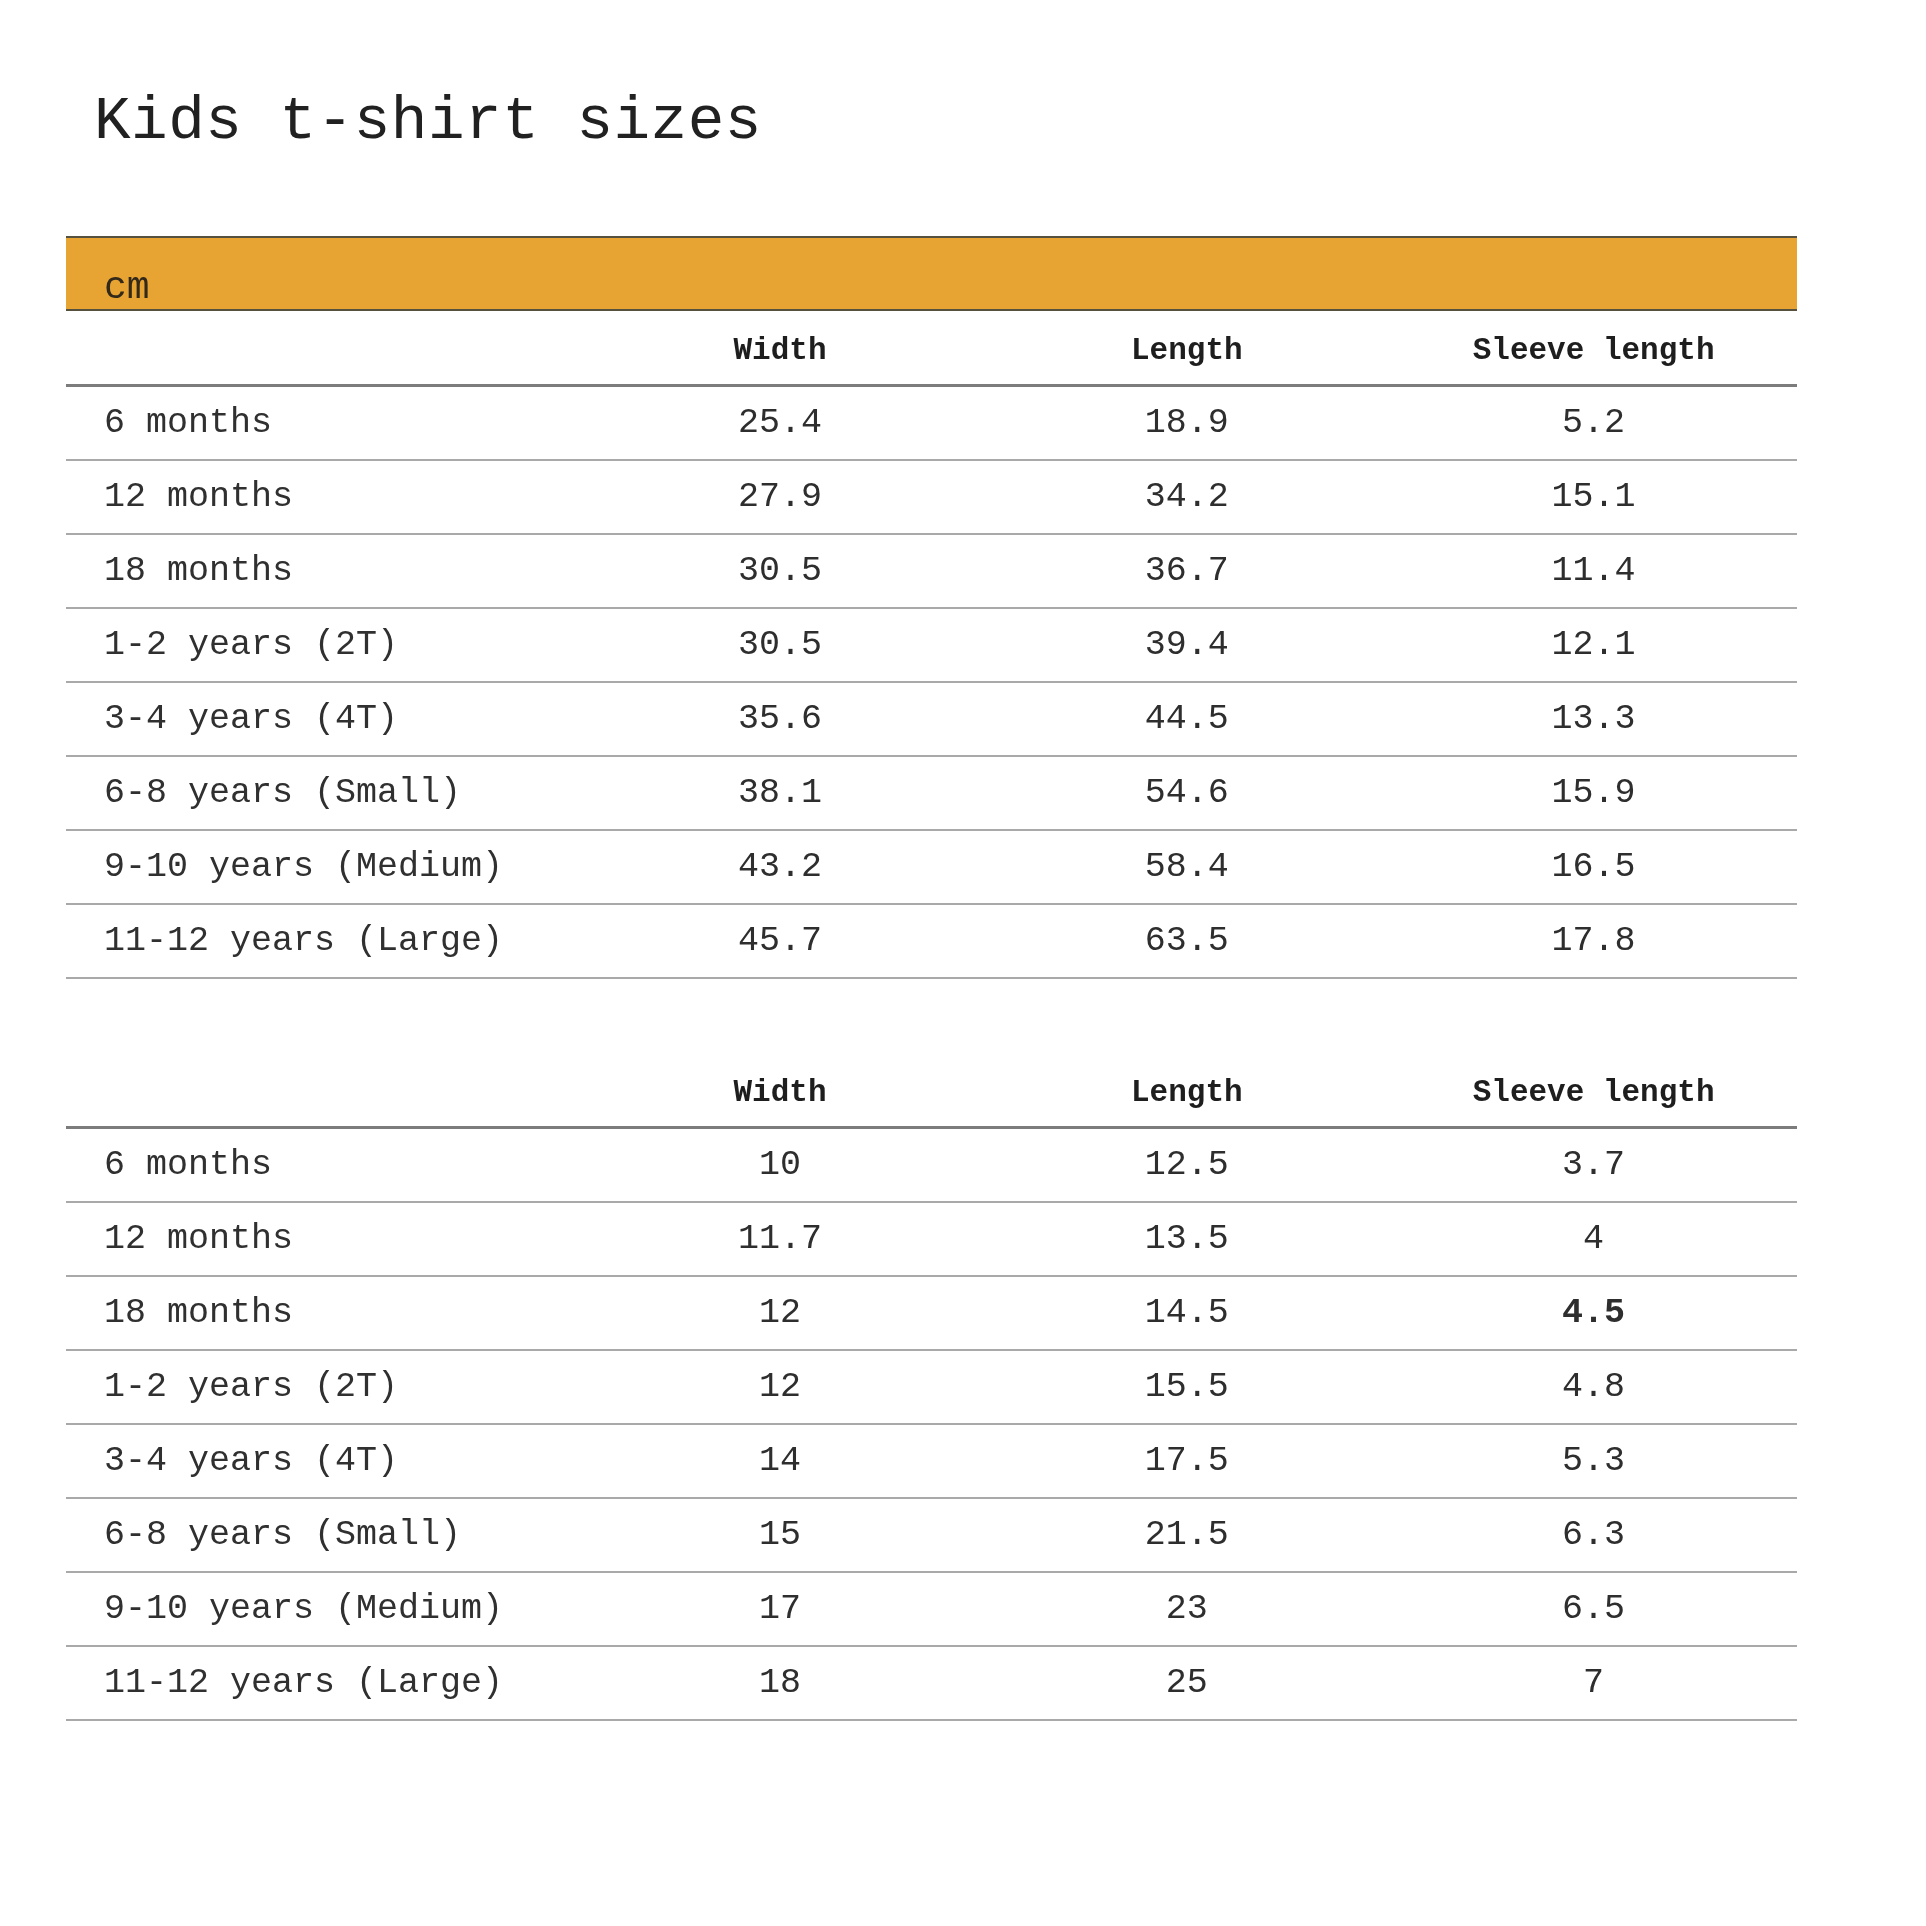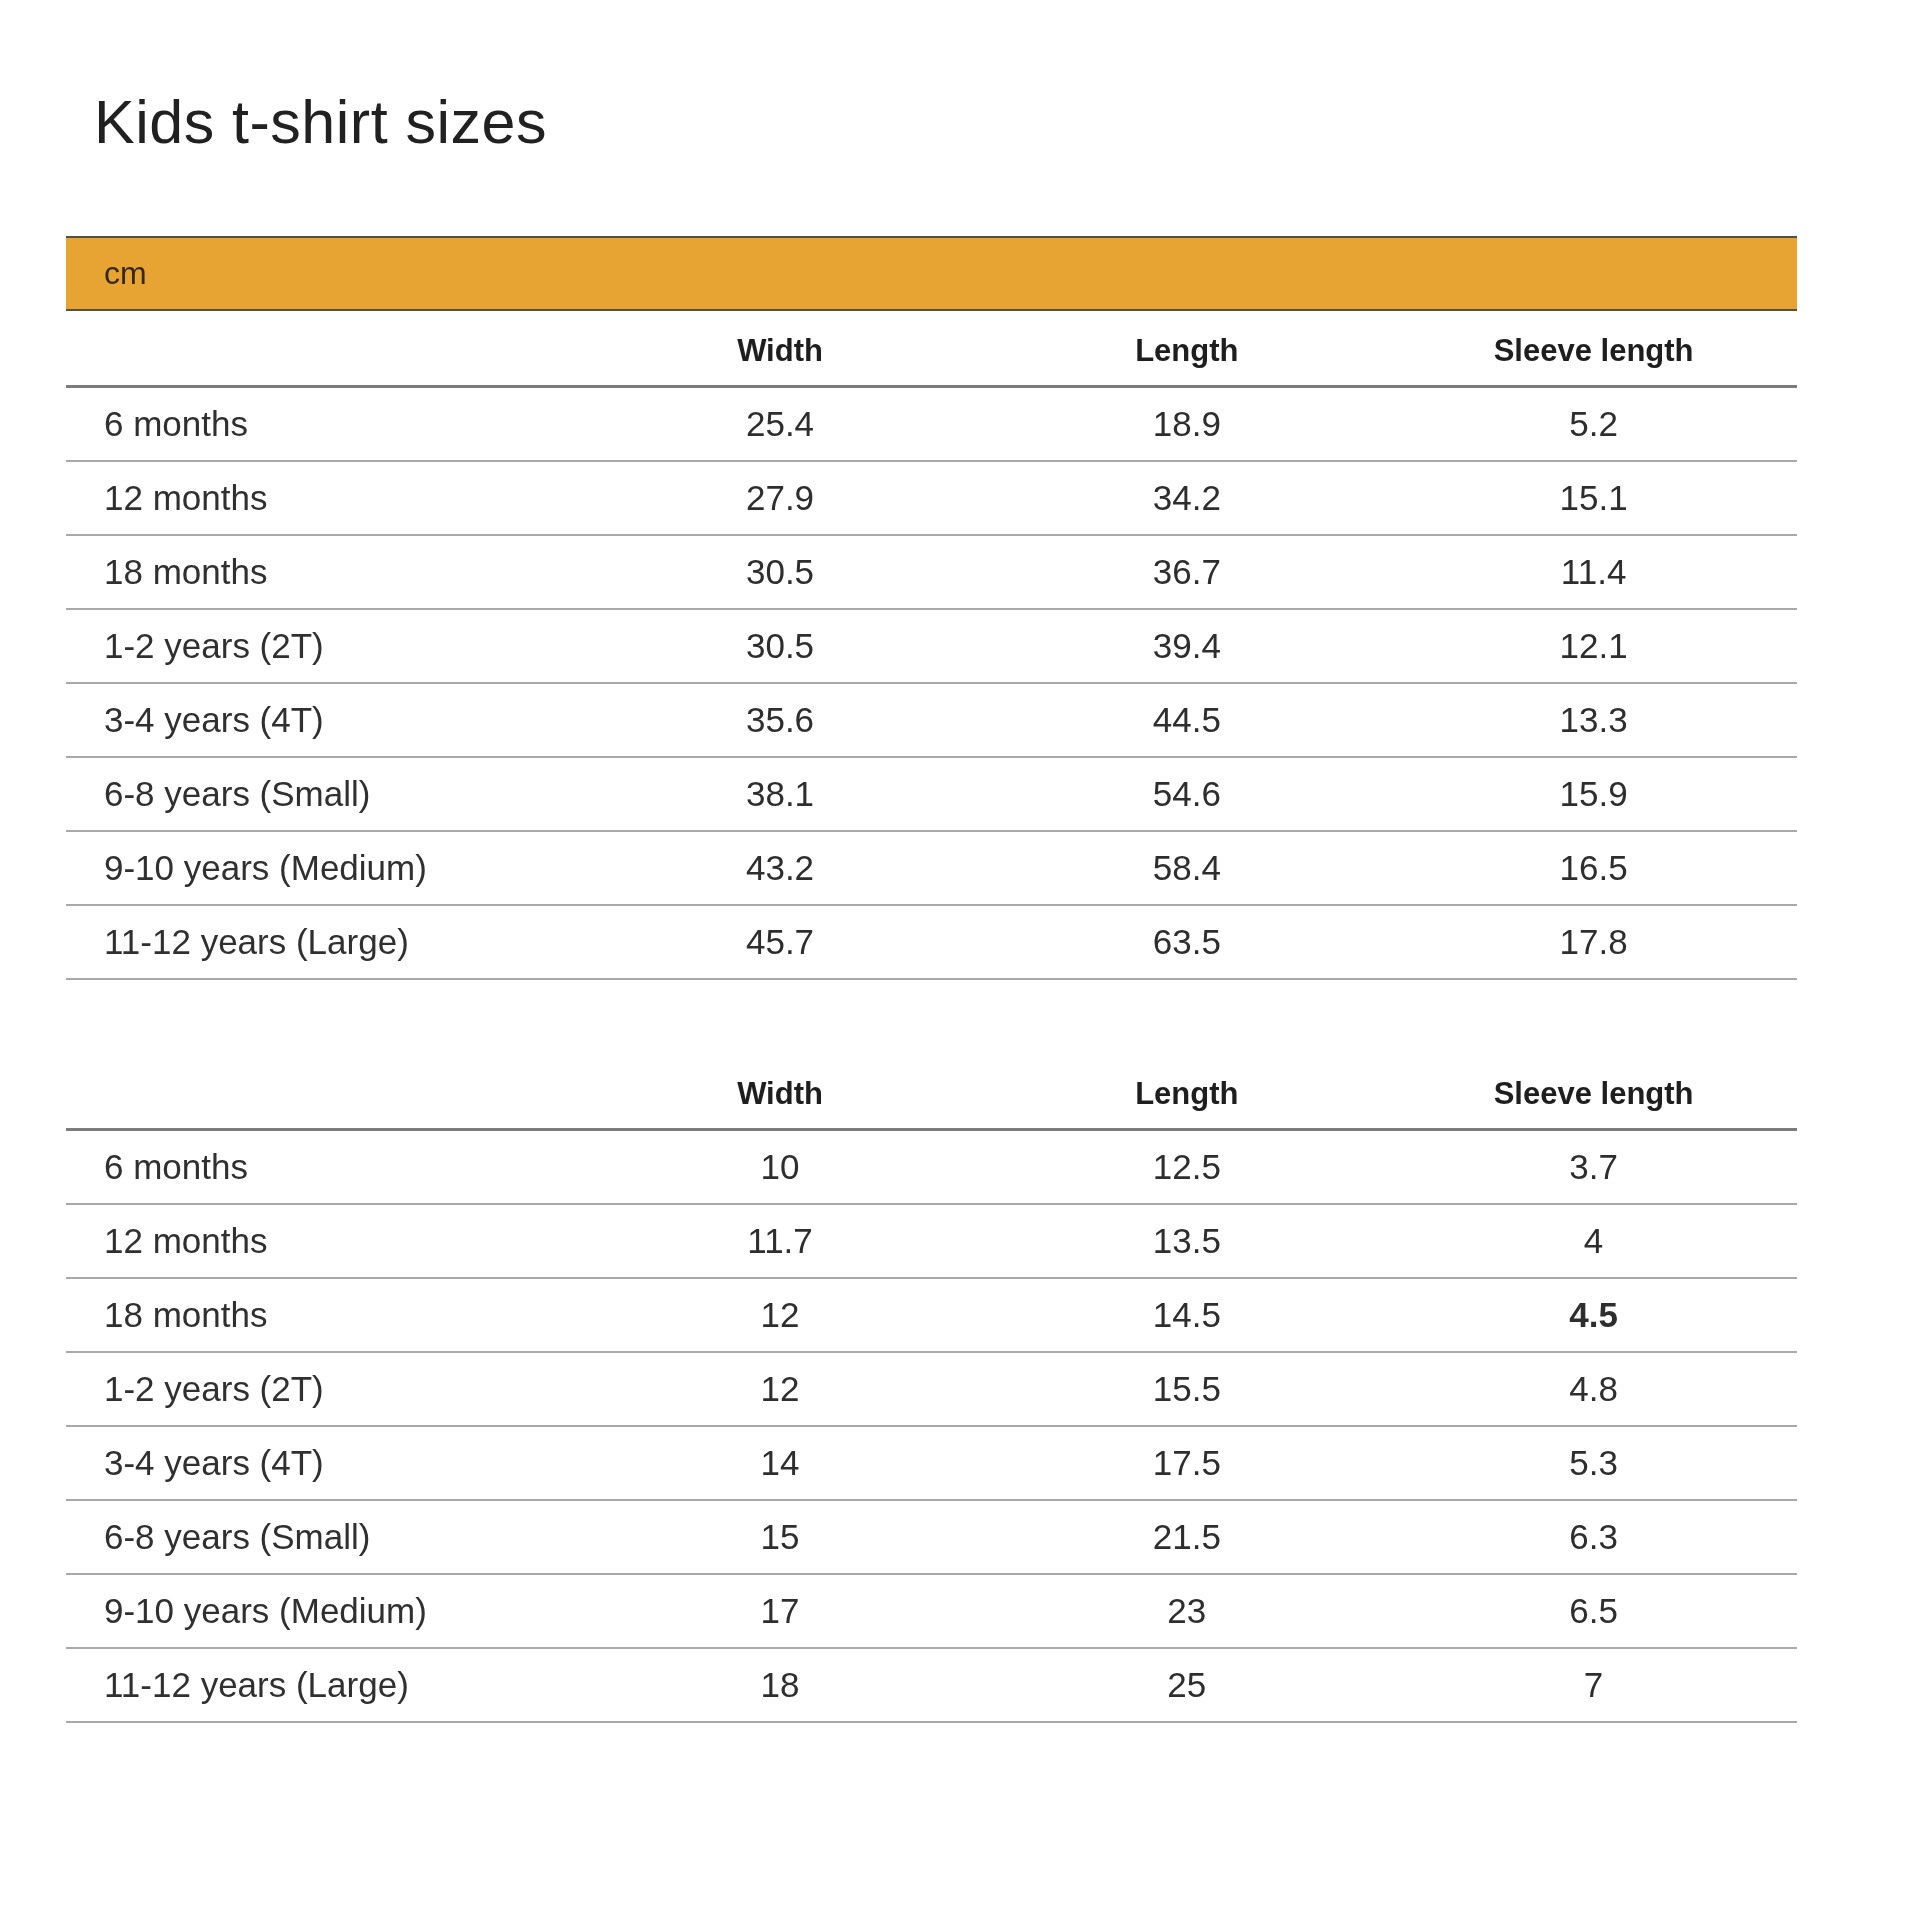--- a/index.html
+++ b/index.html
@@ -2,21 +2,21 @@
 <html><head>
 <meta charset="utf-8">
 <style>
   html, body { margin: 0; padding: 0; background: #ffffff; }
   .page {
     position: relative;
     width: 1854px;
     height: 1927px;
     box-sizing: border-box;
     background: #ffffff;
-    font-family: Liberation Sans, sans-serif;
+    font-family: Liberation Mono, monospace;
     padding: 0 57px 0 66px;
     overflow: hidden;
   }
   h1.page-title {
     margin: 0;
     padding: 87px 0 0 28px;
     font-size: 61px;
     line-height: 1.15;
     font-weight: 500;
     color: #212121;
@@ -24,23 +24,23 @@
   }
   .size-table-section { margin-top: 79px; }
   .size-table-section + .size-table-section { margin-top: 74px; }
   .banner {
     box-sizing: border-box;
     height: 75px;
     background: #E8A432;
     border-top: 2px solid #56503E;
     border-bottom: 2px solid #56503E;
     display: flex;
-    align-items: center;
+    align-items: flex-end;
     padding-left: 38px;
-    font-size: 32px;
+    font-size: 38px;
     color: #33291A;
   }
   table.size-table {
     width: 100%;
     border-collapse: collapse;
     table-layout: fixed;
   }
   col.label-col { width: 29.5%; }
   col.num-col { width: 23.5%; }
   thead th {

